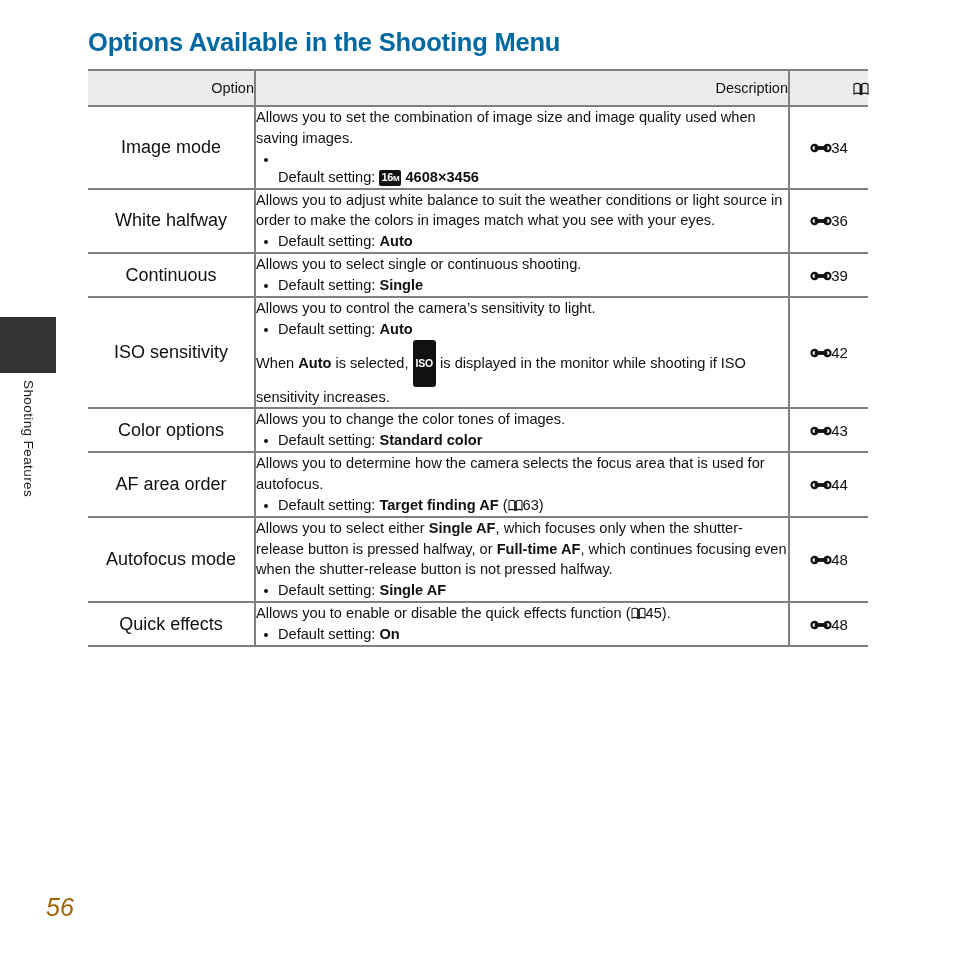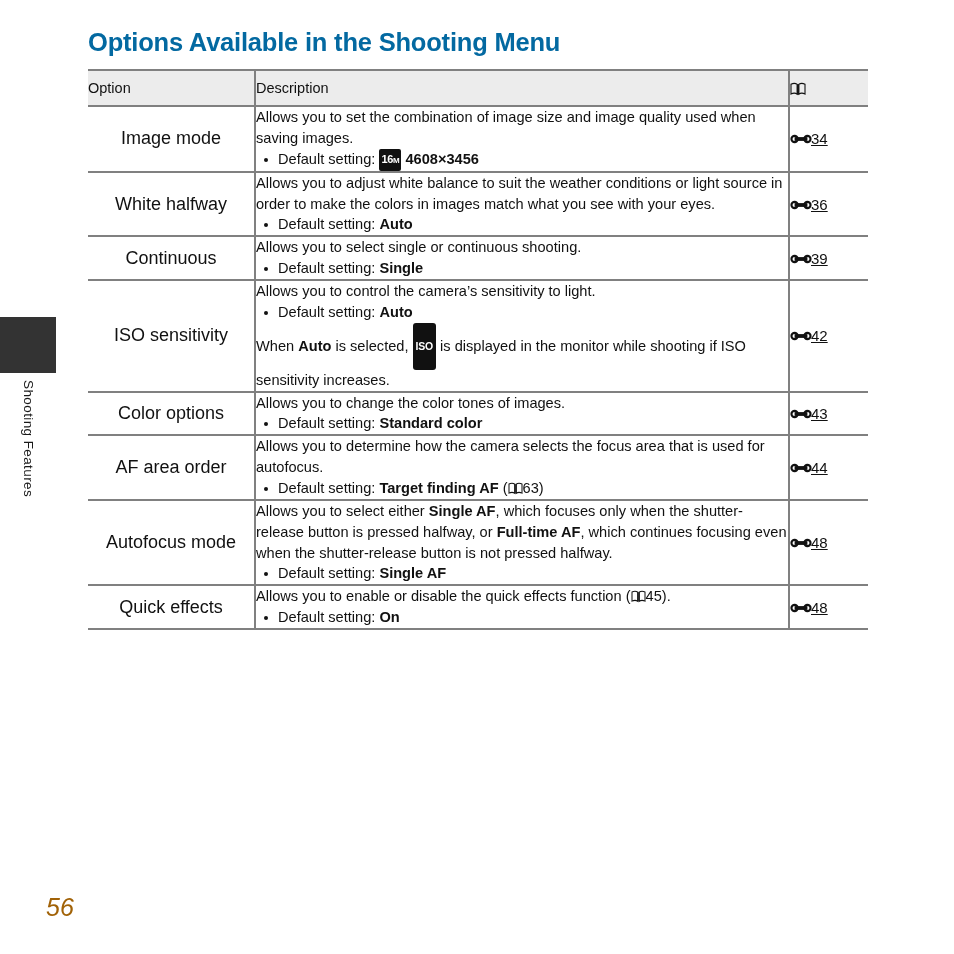--- a/index.html
+++ b/index.html
@@ -90,43 +90,43 @@
   }
   table.opts th.h-desc, table.opts td.cell-desc {
     border-right: 2px solid #808080;
   }
 
   thead th {
     background: #ececec;
     font-weight: normal;
     font-size: 14.5px;
     height: 34px;
-    text-align: left;
+    text-align: right;
     color: #111;
     margin-top: 20px;
   }
 
   td.cell-opt {
     text-align: center;
     font-size: 18px;
     padding: 6px 6px;
     color: #111;
   }
   td.cell-desc {
     text-align: left;
     font-size: 14.6px;
     line-height: 1.43;
     padding: 9px 10px 9px 12px;
     color: #111;
   }
   td.cell-ref {
+    text-align: center;
     font-size: 15px;
     white-space: nowrap;
     color: #111;
-    text-decoration: underline;
   }
 
   .desc-line { margin: 0; }
   ul.bullets {
     list-style: none;
     margin: 0;
     padding: 0;
   }
   ul.bullets li {
     position: relative;
@@ -163,25 +163,26 @@
     margin-right: 1px;
   }
   .ico-ref svg { display: block; }
 
   .ico-16m {
     display: inline-block;
     background: #111;
     color: #fff;
     font-weight: bold;
     font-size: 11px;
-    line-height: 18px;
+    line-height: 13px;
     padding: 1px 2px 1px 2px;
     border-radius: 2px;
     vertical-align: 1px;
     letter-spacing: -0.3px;
+    margin-top: 21px;
   }
   .ico-16m .sub { font-size: 8px; }
 
   .ico-iso {
     display: inline-block;
     background: #111;
     color: #fff;
     font-weight: bold;
     font-size: 10.5px;
     line-height: 13px;

